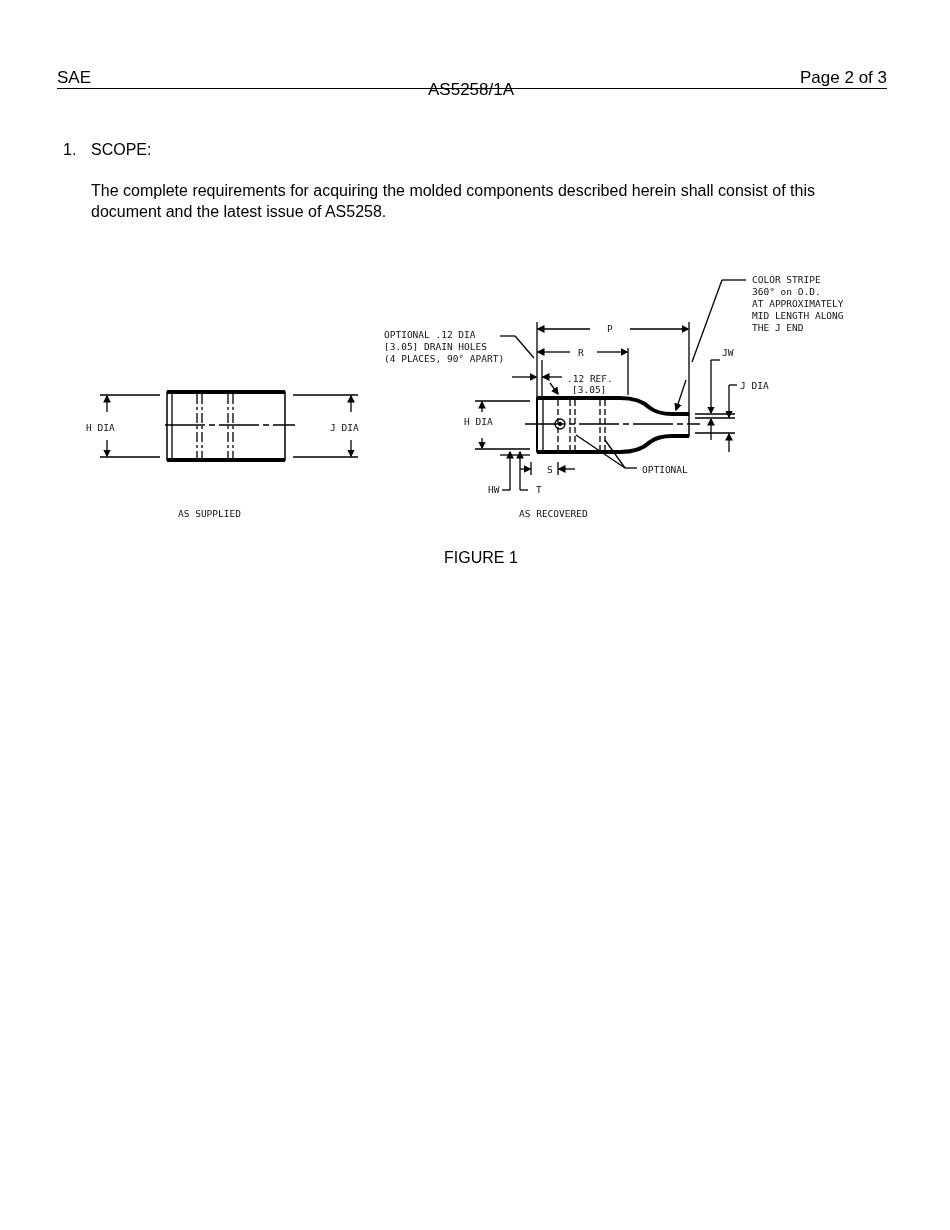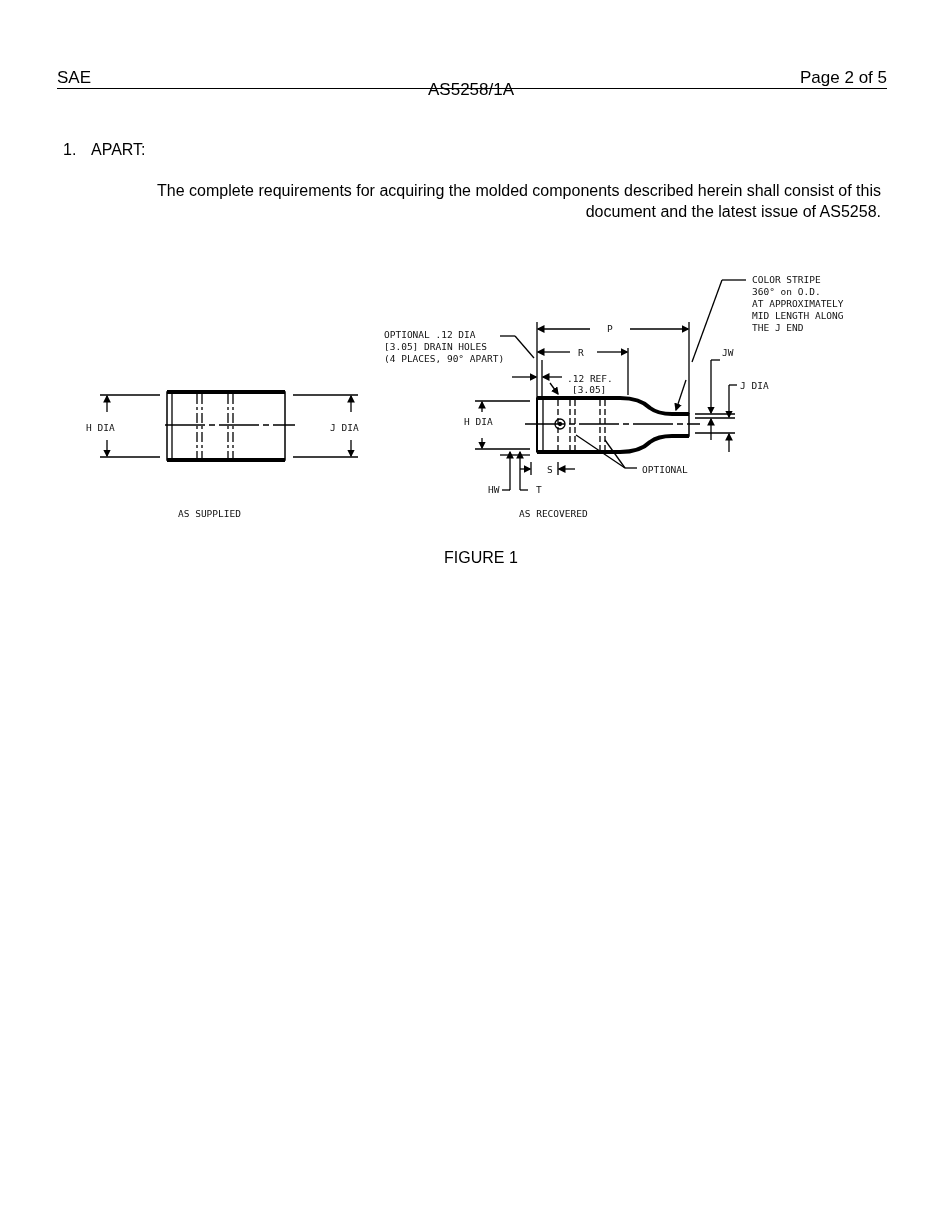--- a/index.html
+++ b/index.html
@@ -4,37 +4,37 @@
 <style>
   html, body { margin: 0; padding: 0; background: #ffffff; }
   body { width: 950px; height: 1230px; position: relative; overflow: hidden; color: #000; }
   .hdr { position: absolute; left: 57px; top: 68px; width: 830px; height: 20px; border-bottom: 1px solid #000;
          font-family: "Liberation Sans", sans-serif; font-size: 17px; line-height: 20px; }
   .hdr .l { position: absolute; left: 0; top: 0; }
   .hdr .c { position: absolute; left: 371px; top: 12px; }
   .hdr .r { position: absolute; right: 0; top: 0; }
   .sec { position: absolute; left: 63px; top: 141px; font-family: "Liberation Sans", sans-serif; font-size: 16px; }
   .sec .num { display: inline-block; width: 28px; }
-  .para { position: absolute; left: 91px; top: 180px; width: 790px; font-family: "Liberation Sans", sans-serif; font-size: 16px; line-height: 21px; text-align: right; }
+  .para { position: absolute; left: 91px; top: 180px; width: 790px; font-family: "Liberation Sans", sans-serif; font-size: 16px; line-height: 21px; }
   .fig { position: absolute; left: 0; top: 250px; width: 950px; height: 290px; }
   .fig svg { position: absolute; left: 0; top: 0; }
   .dtxt { font-family: "DejaVu Sans Mono", monospace; font-size: 9.5px; fill: #111; }
   .caption { position: absolute; left: 0; width: 962px; top: 549px; text-align: center; font-family: "Liberation Sans", sans-serif; font-size: 16px; }
 </style>
 </head>
 <body>
 
 <div class="hdr">
   <span class="l">SAE</span>
   <span class="c">AS5258/1A</span>
-  <span class="r">Page 2 of 5</span>
+  <span class="r">Page 2 of 3</span>
 </div>
 
 <div class="sec">
-  <span class="num">1.</span><span>APART:</span>
+  <span class="num">1.</span><span>SCOPE:</span>
 </div>
 
 <div class="para">The complete requirements for acquiring the molded components described herein shall consist of this document and the latest issue of AS5258.</div>
 
 <div class="fig">
   <svg width="950" height="290" viewBox="0 250 950 290">
     <defs>
       <marker id="ar" markerWidth="6" markerHeight="6" refX="5" refY="3" orient="auto">
         <path d="M0,0 L6,3 L0,6 z" fill="#000"></path>
       </marker>

